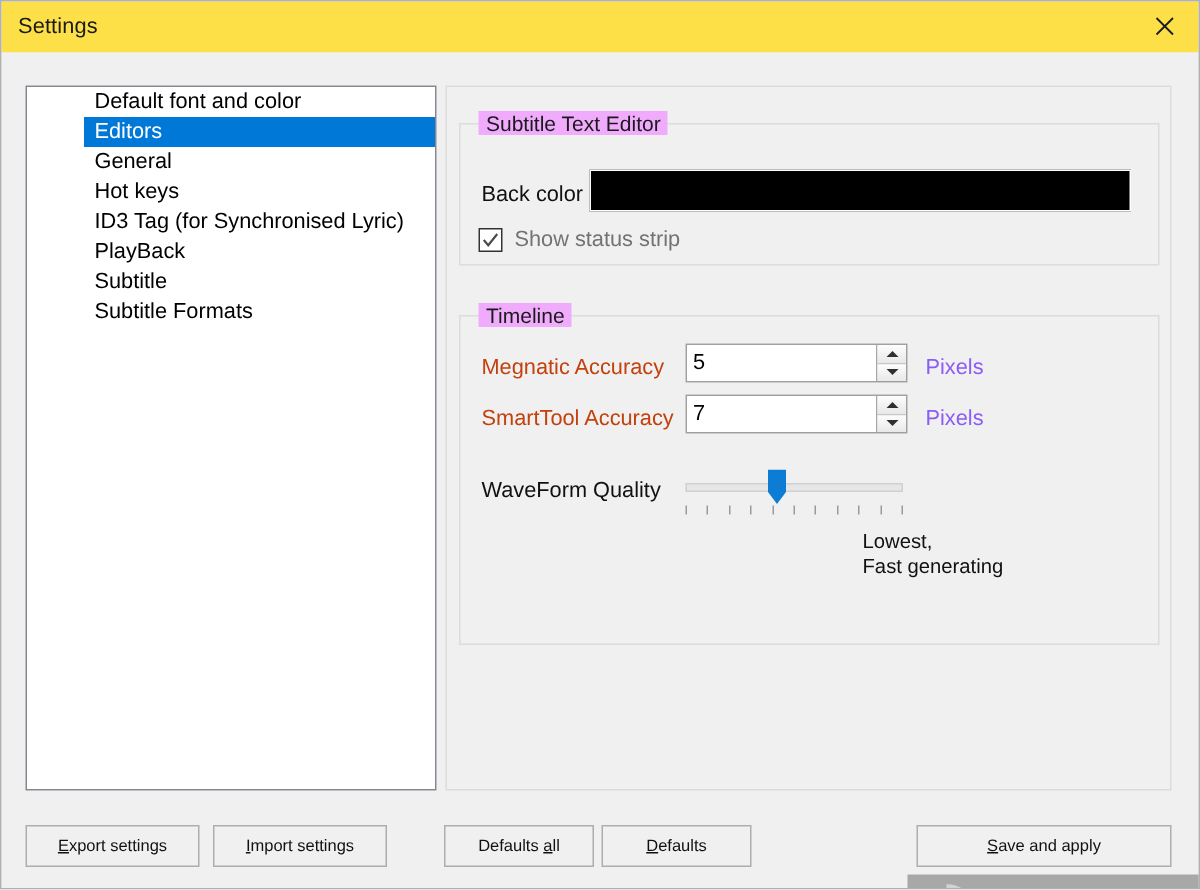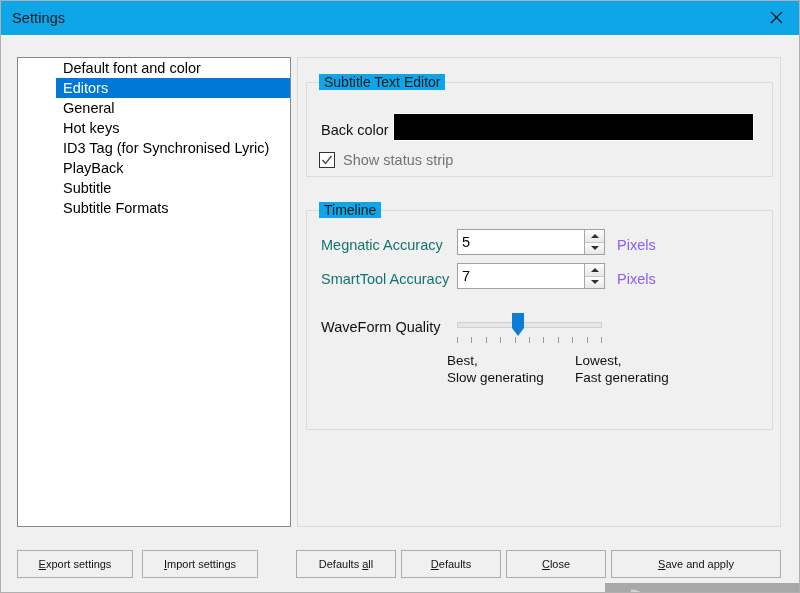--- a/index.html
+++ b/index.html
@@ -24,21 +24,21 @@
     box-sizing: border-box;
     overflow: hidden;
   }
 
   
   #titlebar {
     position: absolute;
     left: 0; top: 0;
     width: 798px;
     height: 34px;
-    background: #0ea5e9;
+    background: #fde047;
     box-sizing: border-box;
   }
   #title-text {
     position: absolute;
     left: 11px;
     top: 9px;
     font-size: 14.5px;
     color: #1a1a1a;
     letter-spacing: 0.1px;
     white-space: nowrap;
@@ -107,21 +107,21 @@
 
   .groupbox {
     position: absolute;
     border: 1px solid #dcdcdc;
     box-sizing: border-box;
   }
   .groupbox > .gb-title {
     position: absolute;
     top: -9px;
     left: 12px;
-    background: #0ea5e9;
+    background: #f0abfc;
     padding: 0 5px;
     font-size: 14px;
     color: #1a1a1a;
     white-space: nowrap;
   }
 
   #gb-editor {
     left: 8px;
     top: 24px;
     width: 467px;
@@ -176,21 +176,21 @@
   .chk-box svg { position: absolute; left: 1px; top: 1px; }
   #showstatus-label {
     margin-left: 8px;
     font-size: 14.5px;
     color: #737373;
     white-space: nowrap;
   }
   .spin-label {
     position: absolute;
     font-size: 14.5px;
-    color: #0f766e;
+    color: #c2410c;
     white-space: nowrap;
   }
   .spinner {
     position: absolute;
     width: 148px;
     height: 26px;
     background: #ffffff;
     border: 1px solid #a0a0a0;
     box-sizing: border-box;
     display: flex;
@@ -460,46 +460,39 @@
               <span class="tick" style="left: 43px;"></span>
               <span class="tick" style="left: 58px;"></span>
               <span class="tick" style="left: 72px;"></span>
               <span class="tick" style="left: 86px;"></span>
               <span class="tick" style="left: 101px;"></span>
               <span class="tick" style="left: 115px;"></span>
               <span class="tick" style="left: 130px;"></span>
               <span class="tick" style="left: 144px;"></span>
             </div>
         </div>
-        <div class="slider-caption" id="cap-best">
-          <span>Best,</span><br>
-          <span>Slow generating</span>
-        </div>
         <div class="slider-caption" id="cap-lowest">
           <span>Lowest,</span><br>
           <span>Fast generating</span>
         </div>
       </div>
 
     </div>
 
     <div class="btn" id="btn-export">
       <span><span class="mn">E</span><span>xport settings</span></span>
     </div>
     <div class="btn" id="btn-import">
       <span><span class="mn">I</span><span>mport settings</span></span>
     </div>
     <div class="btn" id="btn-defaults-all">
       <span><span>Defaults </span><span class="mn">a</span><span>ll</span></span>
     </div>
     <div class="btn" id="btn-defaults">
       <span><span class="mn">D</span><span>efaults</span></span>
-    </div>
-    <div class="btn" id="btn-close">
-      <span><span class="mn">C</span><span>lose</span></span>
     </div>
     <div class="btn" id="btn-saveapply">
       <span><span class="mn">S</span><span>ave and apply</span></span>
     </div>
 
   </div>
 
   <div id="watermark">
     <div id="wm-logo">
       <svg width="40" height="40" viewBox="0 0 40 40">

